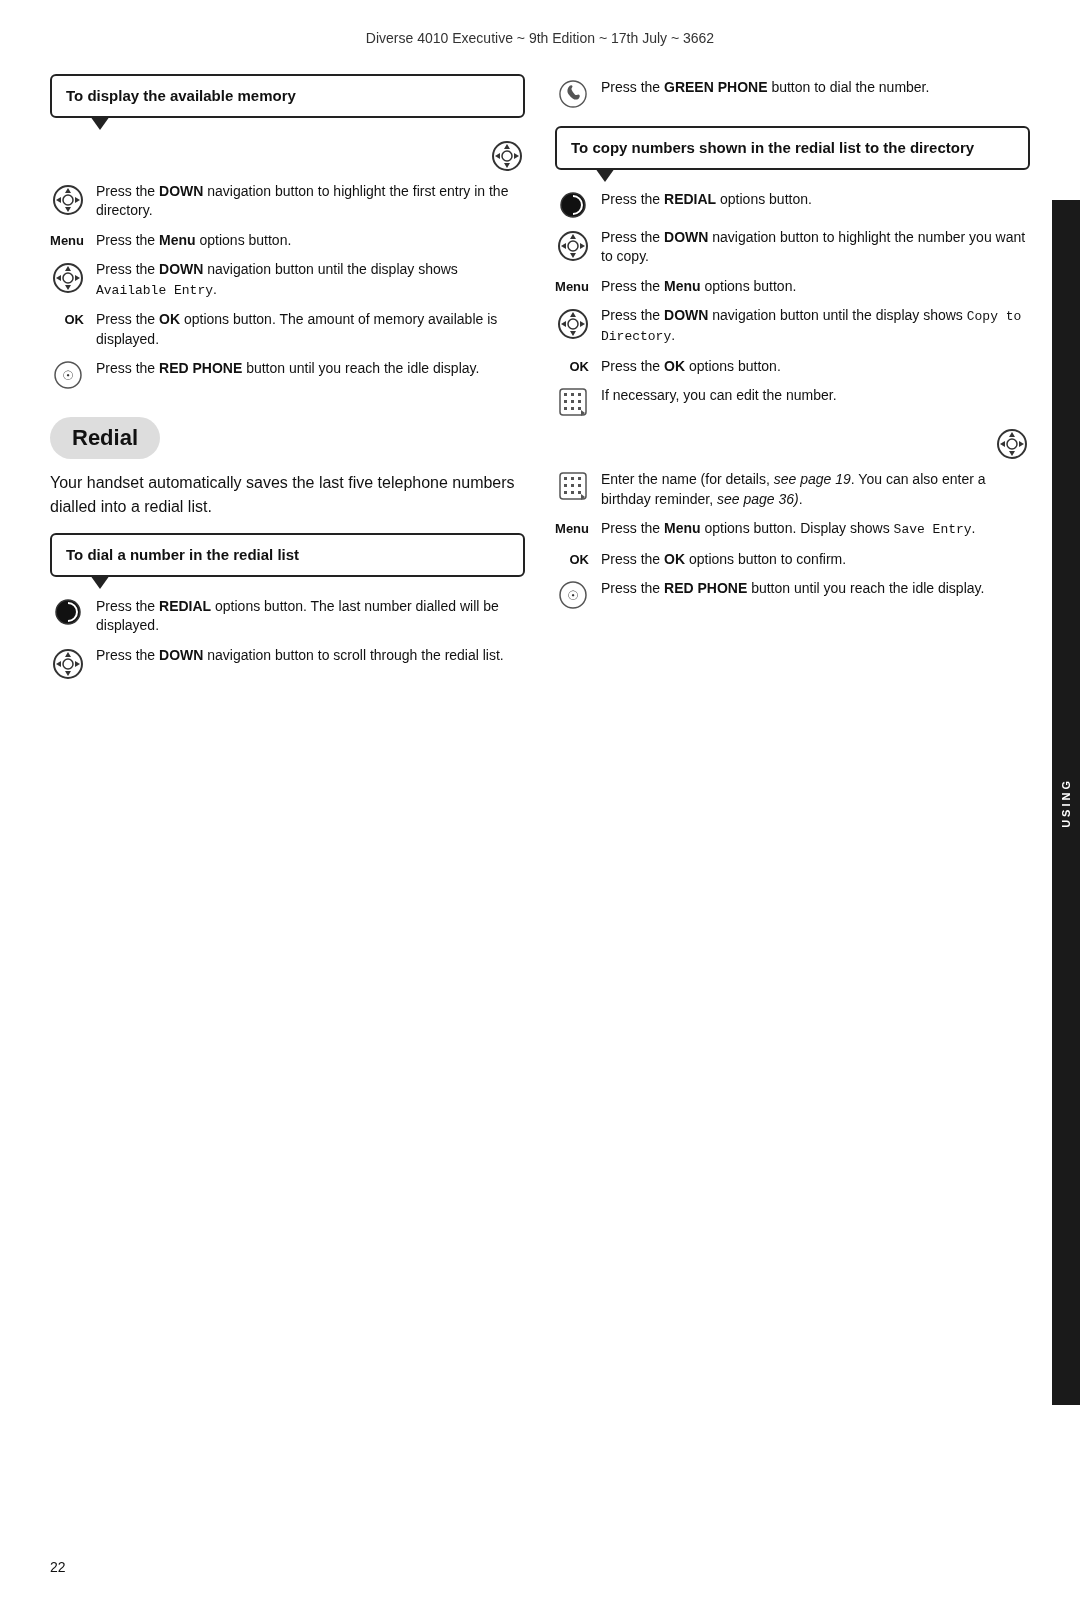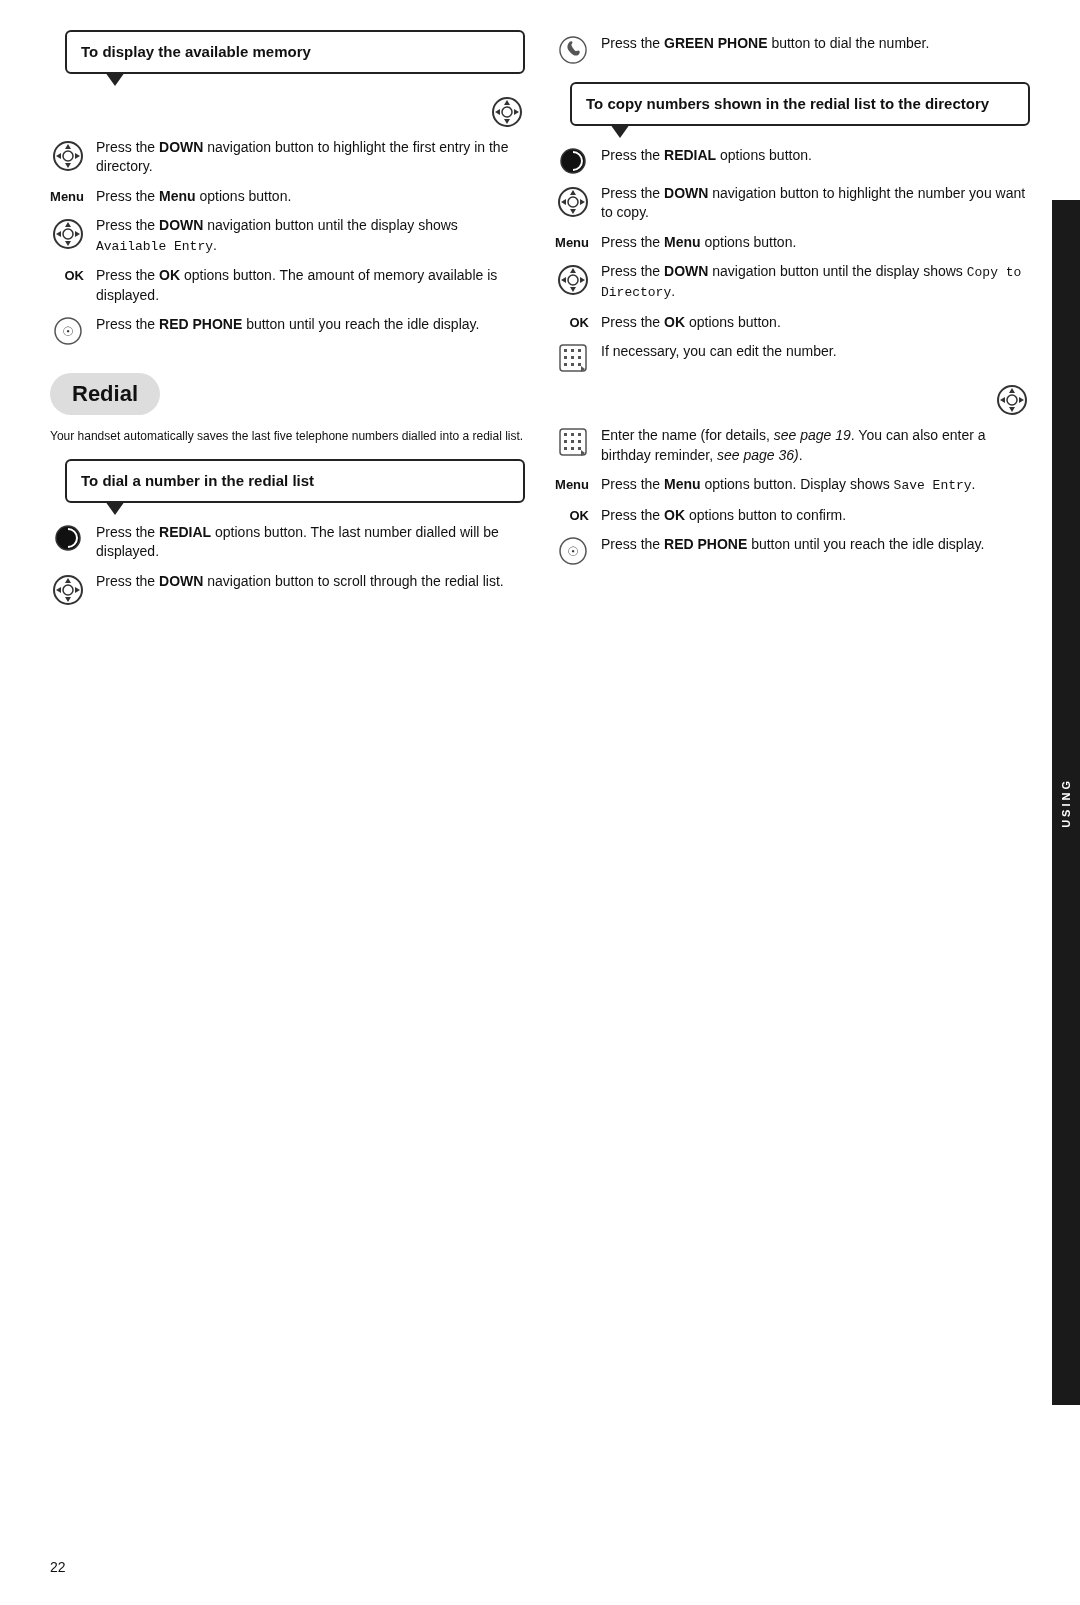--- a/index.html
+++ b/index.html
@@ -45,21 +45,20 @@
       border: 2px solid #555;
       border-radius: 6px;
       padding: 10px 14px 10px 14px;
       margin-bottom: 14px;
       position: relative;
       background: #fff;
     }
     .callout-box.dark-border {
       border-color: #222;
       border-width: 2.5px;
-      margin-left: 15px;
     }
     .callout-box-title {
       font-family: Arial, sans-serif;
       font-weight: bold;
       font-size: 15px;
       line-height: 1.3;
     }
     .callout-box::after {
       content: '';
       position: absolute;
@@ -151,21 +150,21 @@
       padding: 8px 22px;
       font-family: Arial, sans-serif;
       font-size: 22px;
       font-weight: bold;
       display: inline-block;
       margin-bottom: 12px;
       margin-top: 8px;
     }
     .section-intro {
       font-family: Arial, sans-serif;
-      font-size: 12px;
+      font-size: 16px;
       line-height: 1.5;
       margin-bottom: 14px;
     }
     .mt20 { margin-top: 20px; }
     .mt4 { margin-top: 4px; }
 
     
     em { font-style: italic; }
 
     .right-side-bar {
@@ -187,20 +186,23 @@
       letter-spacing: 3px;
       writing-mode: vertical-lr;
       transform: rotate(180deg);
     }
   </style>
 </head>
 <body>
 
 <div class="page">
 
+  <div class="header">
+    <span>Diverse 4010 Executive ~ 9th Edition ~ 17th July ~ 3662</span>
+  </div>
 
   <div class="right-side-bar">
     <span class="using-text">USING</span>
   </div>
 
   <div class="two-col">
 
     <div class="left-col">
 
       <div class="callout-box dark-border">

